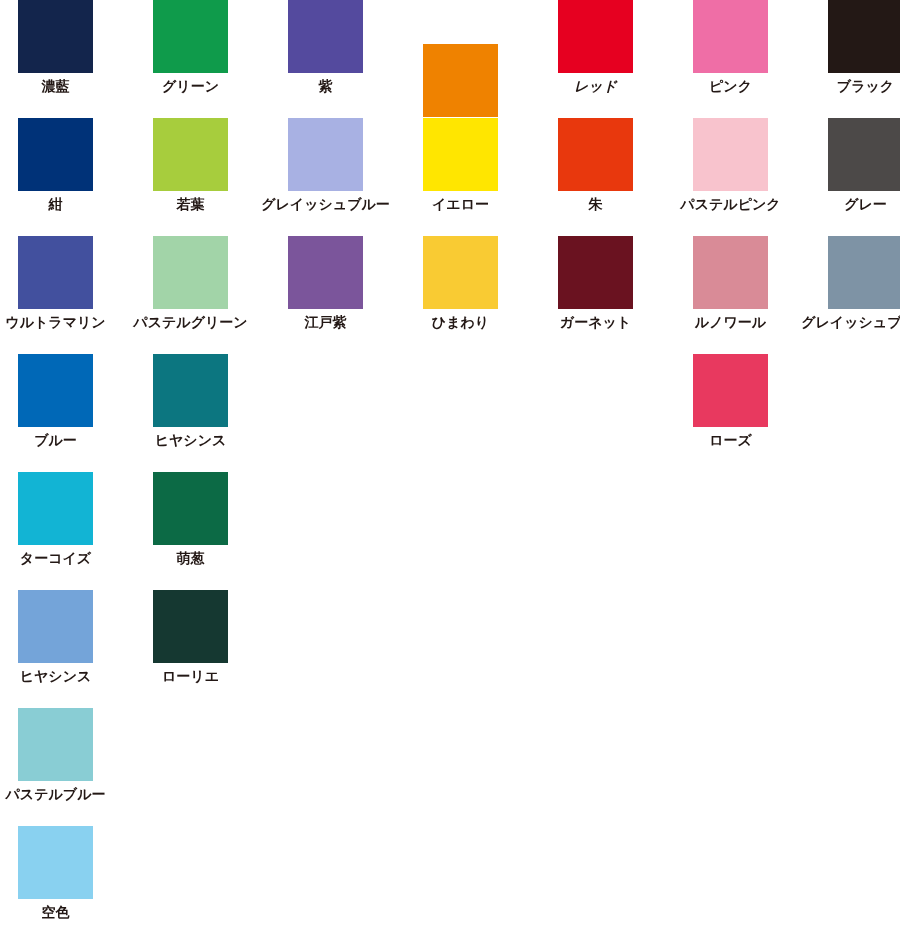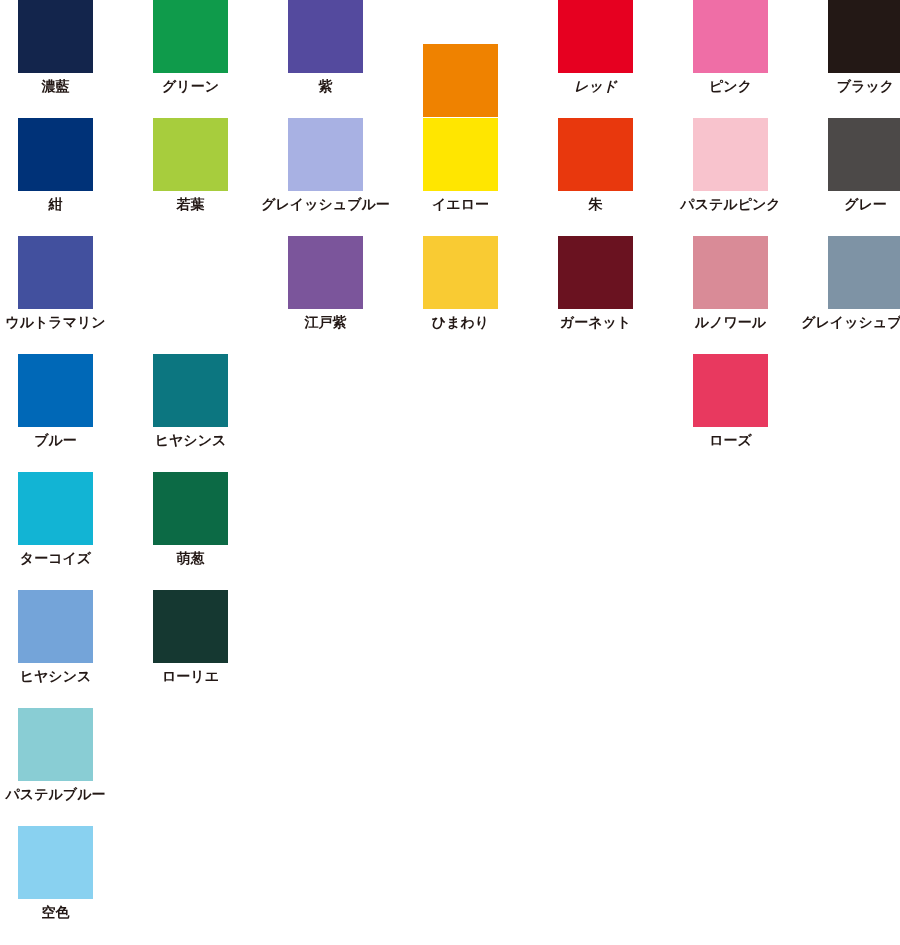--- a/index.html
+++ b/index.html
@@ -100,20 +100,24 @@
       <div class="swatch-label">パステルピンク</div>
     </div>
     <div class="swatch-cell" style="left: 798px; top: 118px;">
       <div class="swatch-chip" title="グレー" style="background: rgb(76, 73, 72); width: 75px; height: 73px;"></div>
       <div class="swatch-label">グレー</div>
     </div>
     <div class="swatch-cell" style="left: -12px; top: 236px;">
       <div class="swatch-chip" title="ウルトラマリン" style="background: rgb(66, 80, 158); width: 75px; height: 73px;"></div>
       <div class="swatch-label">ウルトラマリン</div>
     </div>
+    <div class="swatch-cell" style="left: 123px; top: 236px;">
+      <div class="swatch-chip" title="パステルグリーン" style="background: rgb(162, 212, 168); width: 75px; height: 73px;"></div>
+      <div class="swatch-label">パステルグリーン</div>
+    </div>
     <div class="swatch-cell" style="left: 258px; top: 236px;">
       <div class="swatch-chip" title="江戸紫" style="background: rgb(123, 85, 155); width: 75px; height: 73px;"></div>
       <div class="swatch-label">江戸紫</div>
     </div>
     <div class="swatch-cell" style="left: 393px; top: 236px;">
       <div class="swatch-chip" title="ひまわり" style="background: rgb(249, 203, 51); width: 75px; height: 73px;"></div>
       <div class="swatch-label">ひまわり</div>
     </div>
     <div class="swatch-cell" style="left: 528px; top: 236px;">
       <div class="swatch-chip" title="ガーネット" style="background: rgb(106, 18, 32); width: 75px; height: 73px;"></div>

